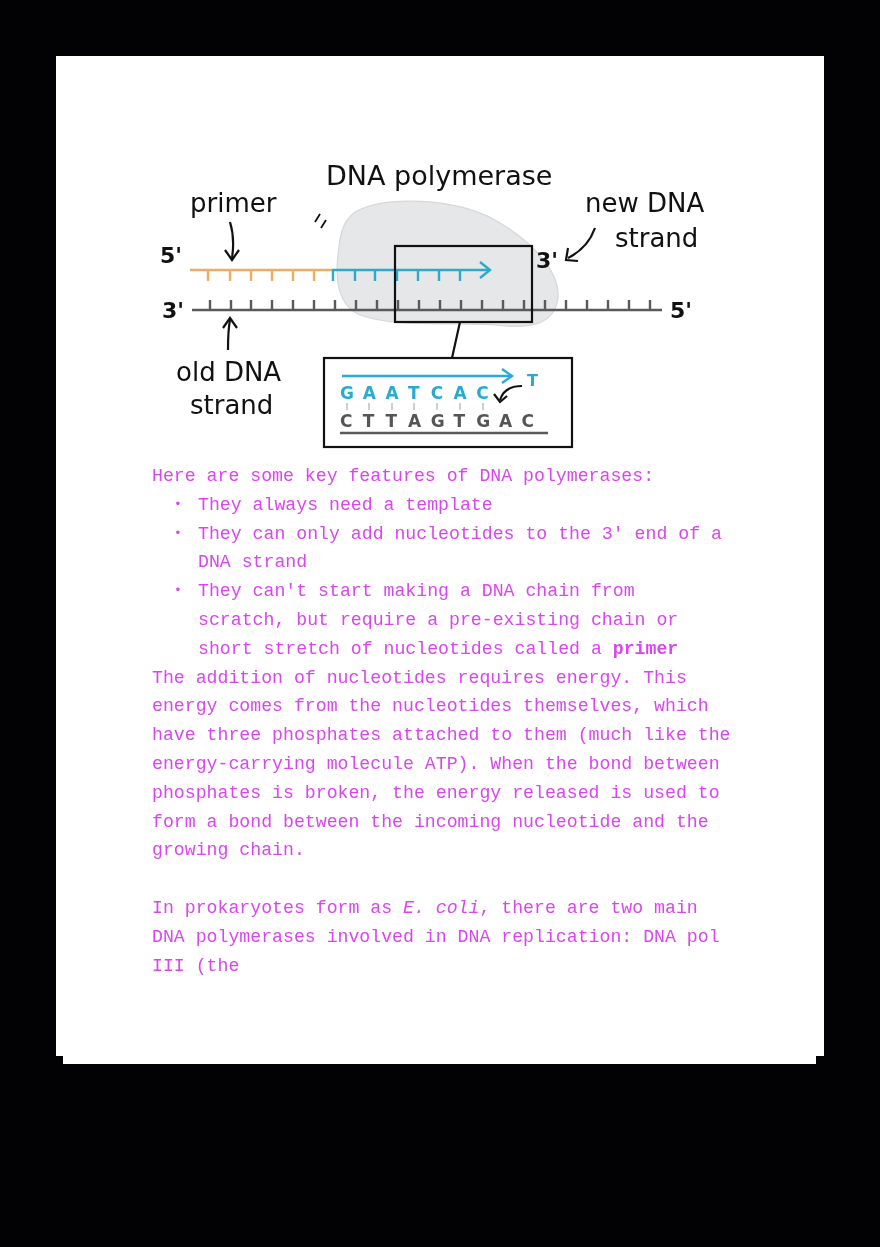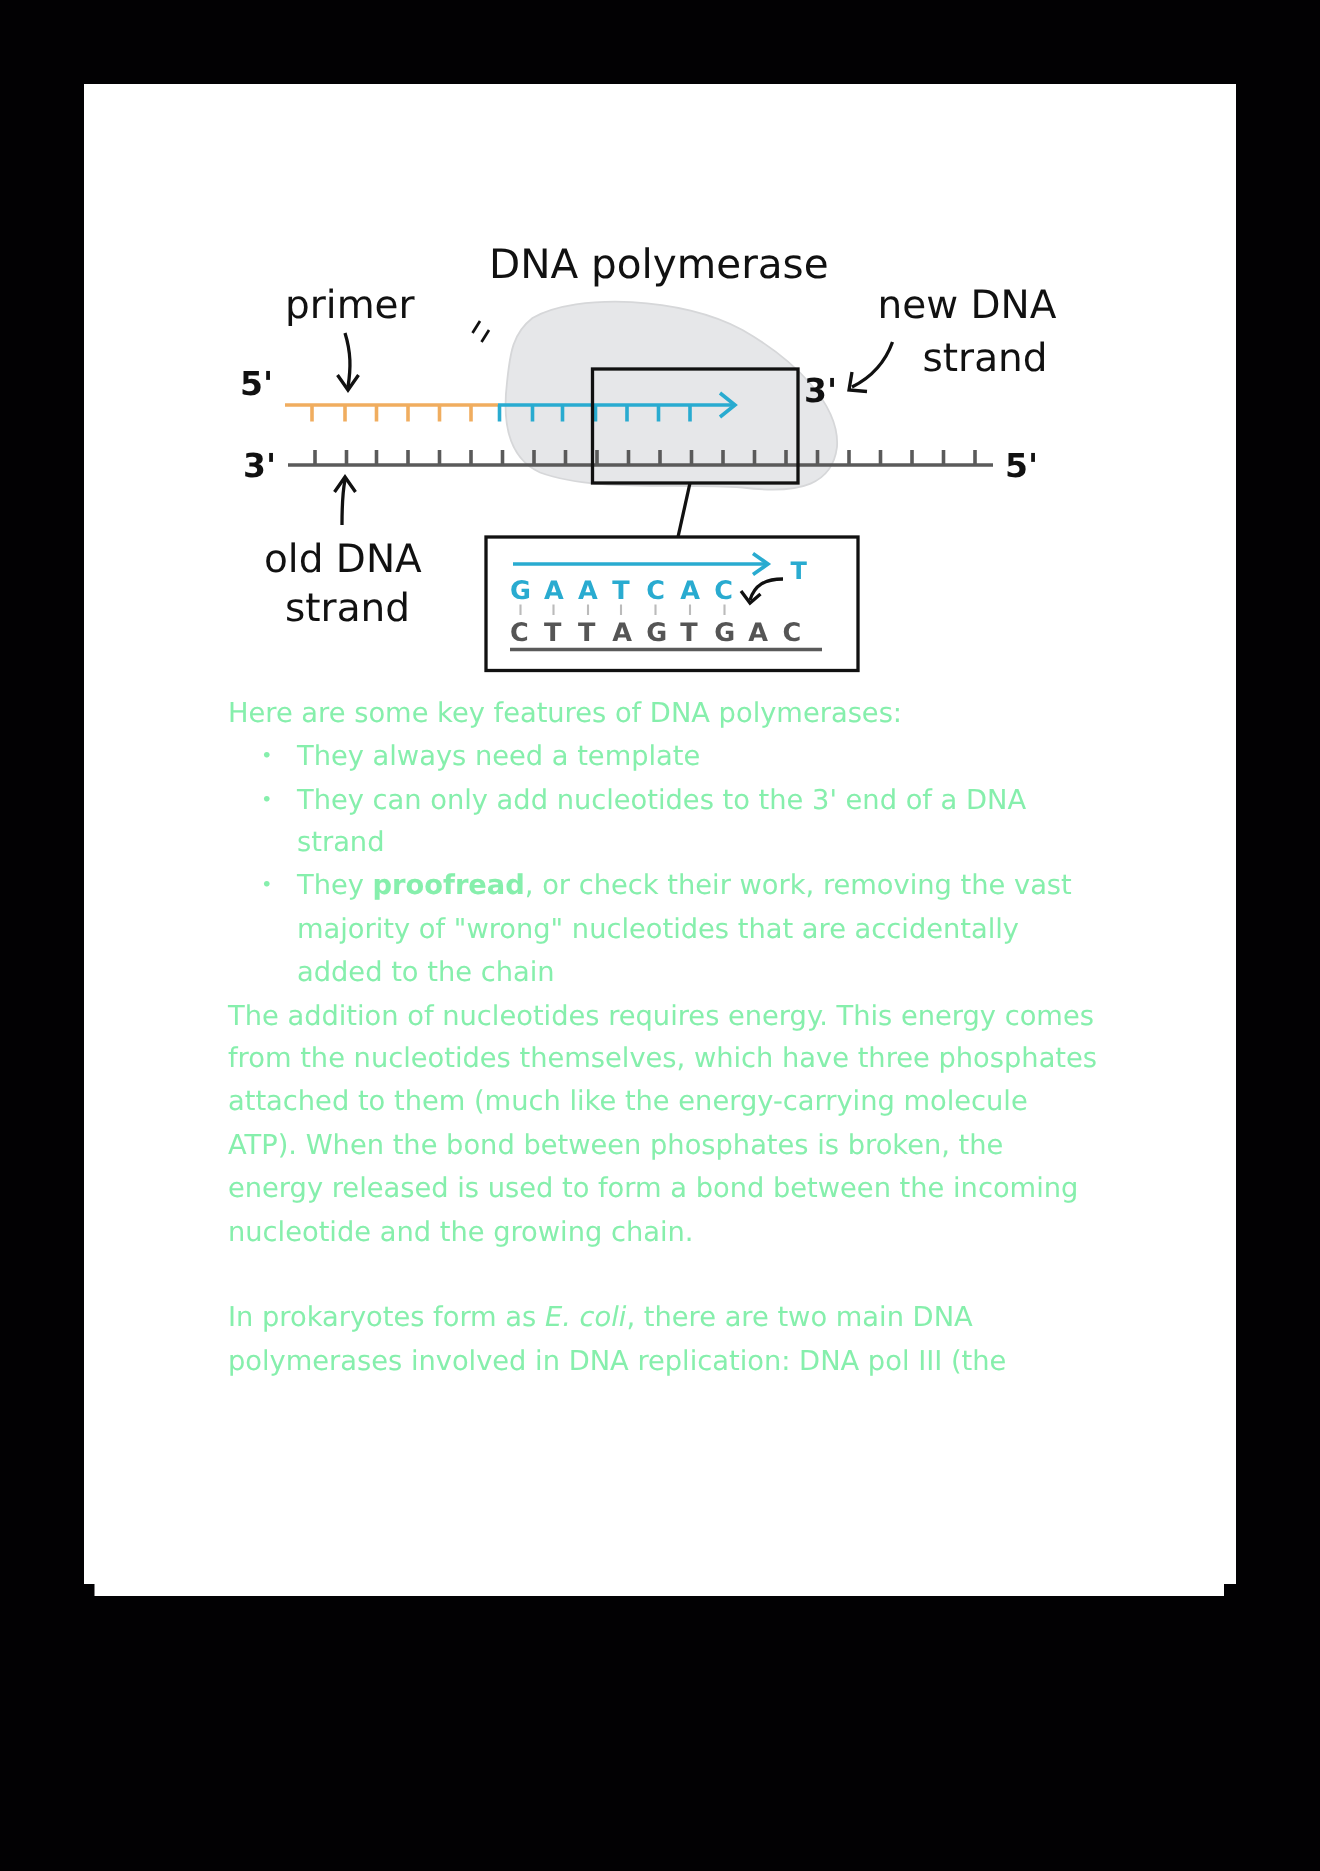--- a/index.html
+++ b/index.html
@@ -44,23 +44,24 @@
     }
     .hand {
       font-family: "DejaVu Sans", sans-serif;
       fill: #111111;
     }
     .content {
       position: absolute;
       left: 152px;
       top: 462px;
       width: 580px;
-      color: #86efac;
+      color: #d946ef;
       font-size: 18.2px;
       line-height: 28.8px;
+      font-family: Liberation Mono, monospace;
     }
     .content p {
       margin: 0;
     }
     .content ul {
       margin: 0;
       padding: 0 0 0 46px;
       list-style: none;
     }
     .content li {
@@ -209,19 +210,19 @@
 <div class="content">
   <p>Here are some key features of DNA polymerases:</p>
   <ul>
     <li>
       <span>They always need a template</span>
     </li>
     <li>
       <span>They can only add nucleotides to the 3' end of a DNA strand</span>
     </li>
     <li>
-      <span>They </span><b>proofread</b><span>, or check their work, removing the vast majority of "wrong" nucleotides that are accidentally added to the chain</span>
+      <span>They can't start making a DNA chain from scratch, but require a pre-existing chain or short stretch of nucleotides called a </span><b>primer</b><span></span>
     </li>
   </ul>
   <p>The addition of nucleotides requires energy. This energy comes from the nucleotides themselves, which have three phosphates attached to them (much like the energy-carrying molecule ATP). When the bond between phosphates is broken, the energy released is used to form a bond between the incoming nucleotide and the growing chain.</p>
   <div class="gap"></div>
   <p><span>In prokaryotes form as </span><i>E. coli</i><span>, there are two main DNA polymerases involved in DNA replication: DNA pol III (the</span></p>
 </div>
 
 </body></html>

